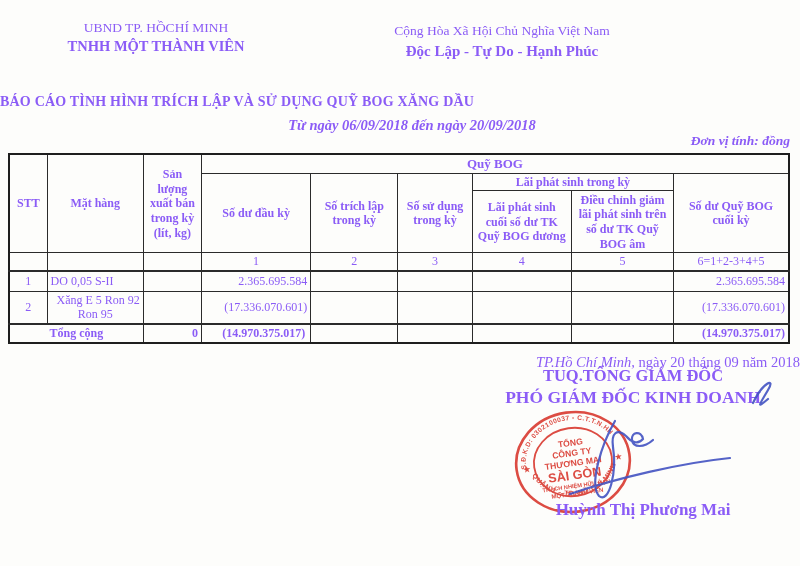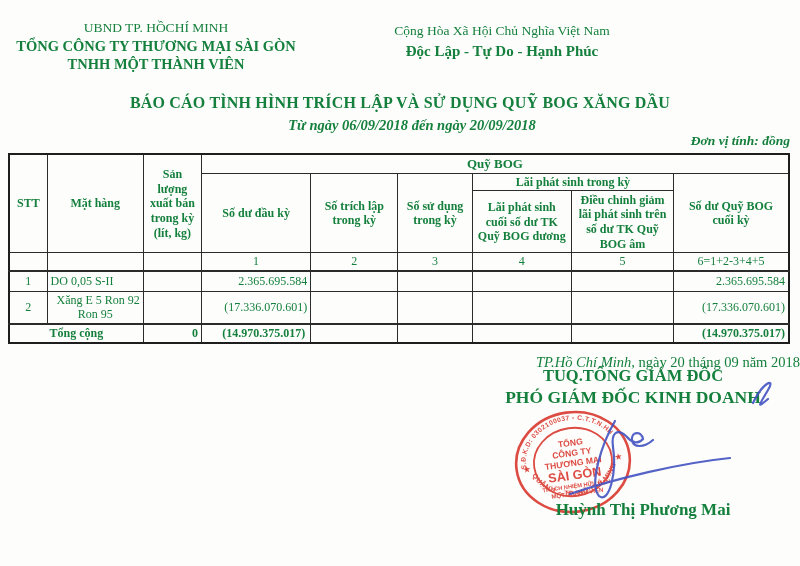--- a/index.html
+++ b/index.html
@@ -1,30 +1,30 @@
 <!DOCTYPE html>
 <html><head>
 <meta charset="utf-8">
 <style>
   html,body{margin:0;padding:0;}
   .doc{
     position:relative; width:800px; height:566px;
     background:#fdfdfb;
     font-family:"Liberation Serif","DejaVu Serif",serif;
-    color:#15803d; overflow:hidden;
+    color:#8b5cf6; overflow:hidden;
   }
   
   .hdr-left{position:absolute; left:14px; top:19px; width:284px; text-align:center; line-height:1.3;}
   .hdr-left .l1{font-size:13.5px;}
   .hdr-left .l2,.hdr-left .l3{font-size:14.5px; font-weight:bold;}
   .hdr-right{position:absolute; left:376px; top:22px; width:252px; text-align:center; line-height:1.3;}
   .hdr-right .l1{font-size:13.5px;}
   .hdr-right .l2{font-size:15px; font-weight:bold; margin-top:2px;}
-  .title{position:absolute; left:0; top:94px; width:100%; text-align:center;
-         font-size:16px; font-weight:bold; letter-spacing:.2px;}
+  .title{position:absolute; left:0; top:94px; width:100%; text-align:left;
+         font-size:14px; font-weight:bold; letter-spacing:.2px;}
   .subtitle{position:absolute; left:12px; top:117px; width:100%; text-align:center;
          font-size:14.5px; font-style:italic; font-weight:600;}
   .unit-note{position:absolute; right:10px; top:133px; font-size:13.5px;
          font-style:italic; font-weight:600;}
   
   table.tbl{
     position:absolute; left:8px; top:153px; width:782px;
     border-collapse:collapse; table-layout:fixed;
     border:2px solid #1e1e1e;
   }
@@ -59,21 +59,20 @@
   .signer-name{position:absolute; left:515px; top:500px; width:256px; text-align:center;
       font-size:17px; font-weight:bold;}
 </style>
 </head>
 <body>
 
 <div class="doc">
 
   <div class="hdr-left">
     <div class="l1">UBND TP. HỒCHÍ MINH</div>
-    <div class="l2">TỔNG CÔNG TY THƯƠNG MẠI SÀI GÒN</div>
     <div class="l3">TNHH MỘT THÀNH VIÊN</div>
   </div>
   <div class="hdr-right">
     <div class="l1">Cộng Hòa Xã Hội Chủ Nghĩa Việt Nam</div>
     <div class="l2">Độc Lập - Tự Do - Hạnh Phúc</div>
   </div>
 
   <div class="title">BÁO CÁO TÌNH HÌNH TRÍCH LẬP VÀ SỬ DỤNG QUỸ BOG XĂNG DẦU</div>
   <div class="subtitle">Từ ngày 06/09/2018 đến ngày 20/09/2018</div>
   <div class="unit-note">Đơn vị tính: đồng</div>

